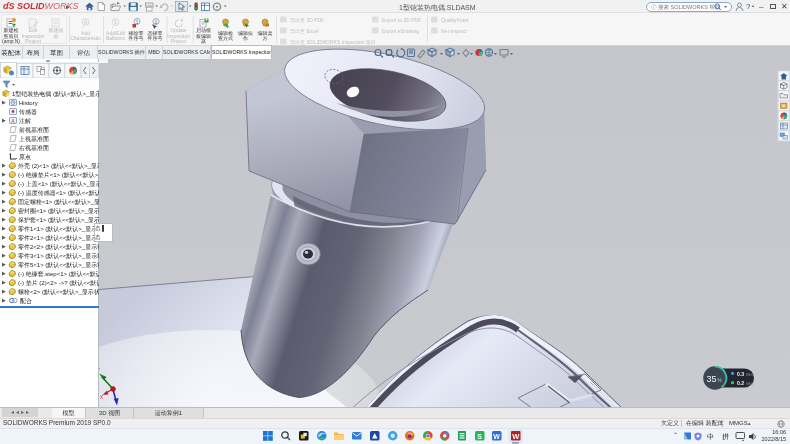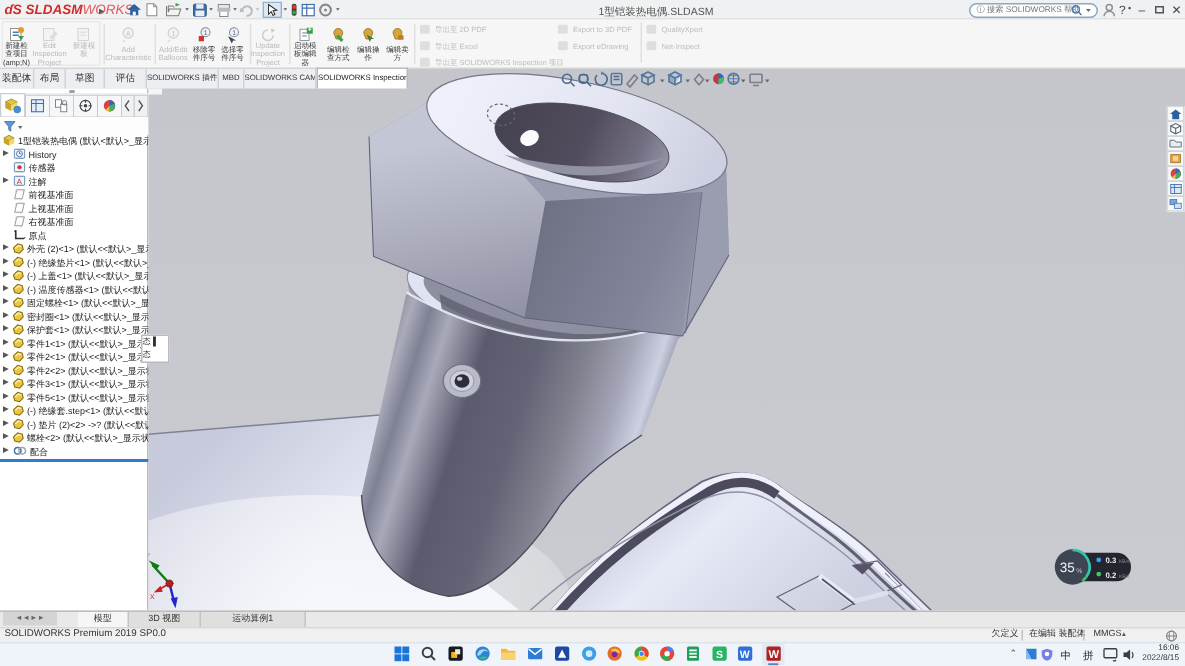--- a/index.html
+++ b/index.html
@@ -30,21 +30,21 @@
 .mtab { height:11px; line-height:11px; font-size:6px; color:#333; text-align:center; border-right:1px solid #c4c4c4; background:#dfdfdf; }
 .mtab.act { background:#f6f6f6; }
 #statusbar { left:0; top:418px; width:790px; height:10px; background:#f0f0f0; border-top:1px solid #d9d9d9; font-size:6.5px; color:#333; line-height:10px; }
 #taskbar { left:0; top:428px; width:790px; height:16px; background:#eff3fa; border-top:1px solid #dfe4ec; }
 .tray { top:4px; font-size:7px; color:#333; }
 </style>
 </head>
 <body>
 
 <div class="abs" id="titlebar"></div>
-<div class="abs logo">ɗS <span style="font-style:italic;">SLDASM</span><span class="lt">WORKS</span></div>
+<div class="abs logo">ɗS <span style="font-style:italic;">SOLID</span><span class="lt">WORKS</span></div>
 <div class="abs" style="left:66px;top:3px;font-size:7px;color:#555;">▸</div>
 <svg class="abs" style="left:84px;top:1px;" width="152" height="11" viewBox="0 0 152 11">
 <g>
 <path d="M 1,5.5 l 4.5,-3.8 l 4.5,3.8 z" fill="#2d5f9e"></path>
       <rect x="2.8" y="5.2" width="5.4" height="4" fill="#2d5f9e"></rect>
       <rect x="4.5" y="6.8" width="2" height="2.4" fill="#fff"></rect>
 <path d="M 14,1.5 h 4.5 l 2,2 v 6 h -6.5 z" fill="#fff" stroke="#8a8a8a" stroke-width="0.7"></path>
       <path d="M 18.5,1.5 v 2 h 2" fill="none" stroke="#8a8a8a" stroke-width="0.7"></path>
 <path d="M 27,3 v 6.5 h 8 l 1.5,-4.5 h -7.5 l -0.8,2 v -4 h 3 l 1,1" fill="#f2f2f2" stroke="#7a7a7a" stroke-width="0.7"></path>
       <path d="M 33,1 l 3,1.2 l -3,1.2 z" fill="#3aa048"></path>

